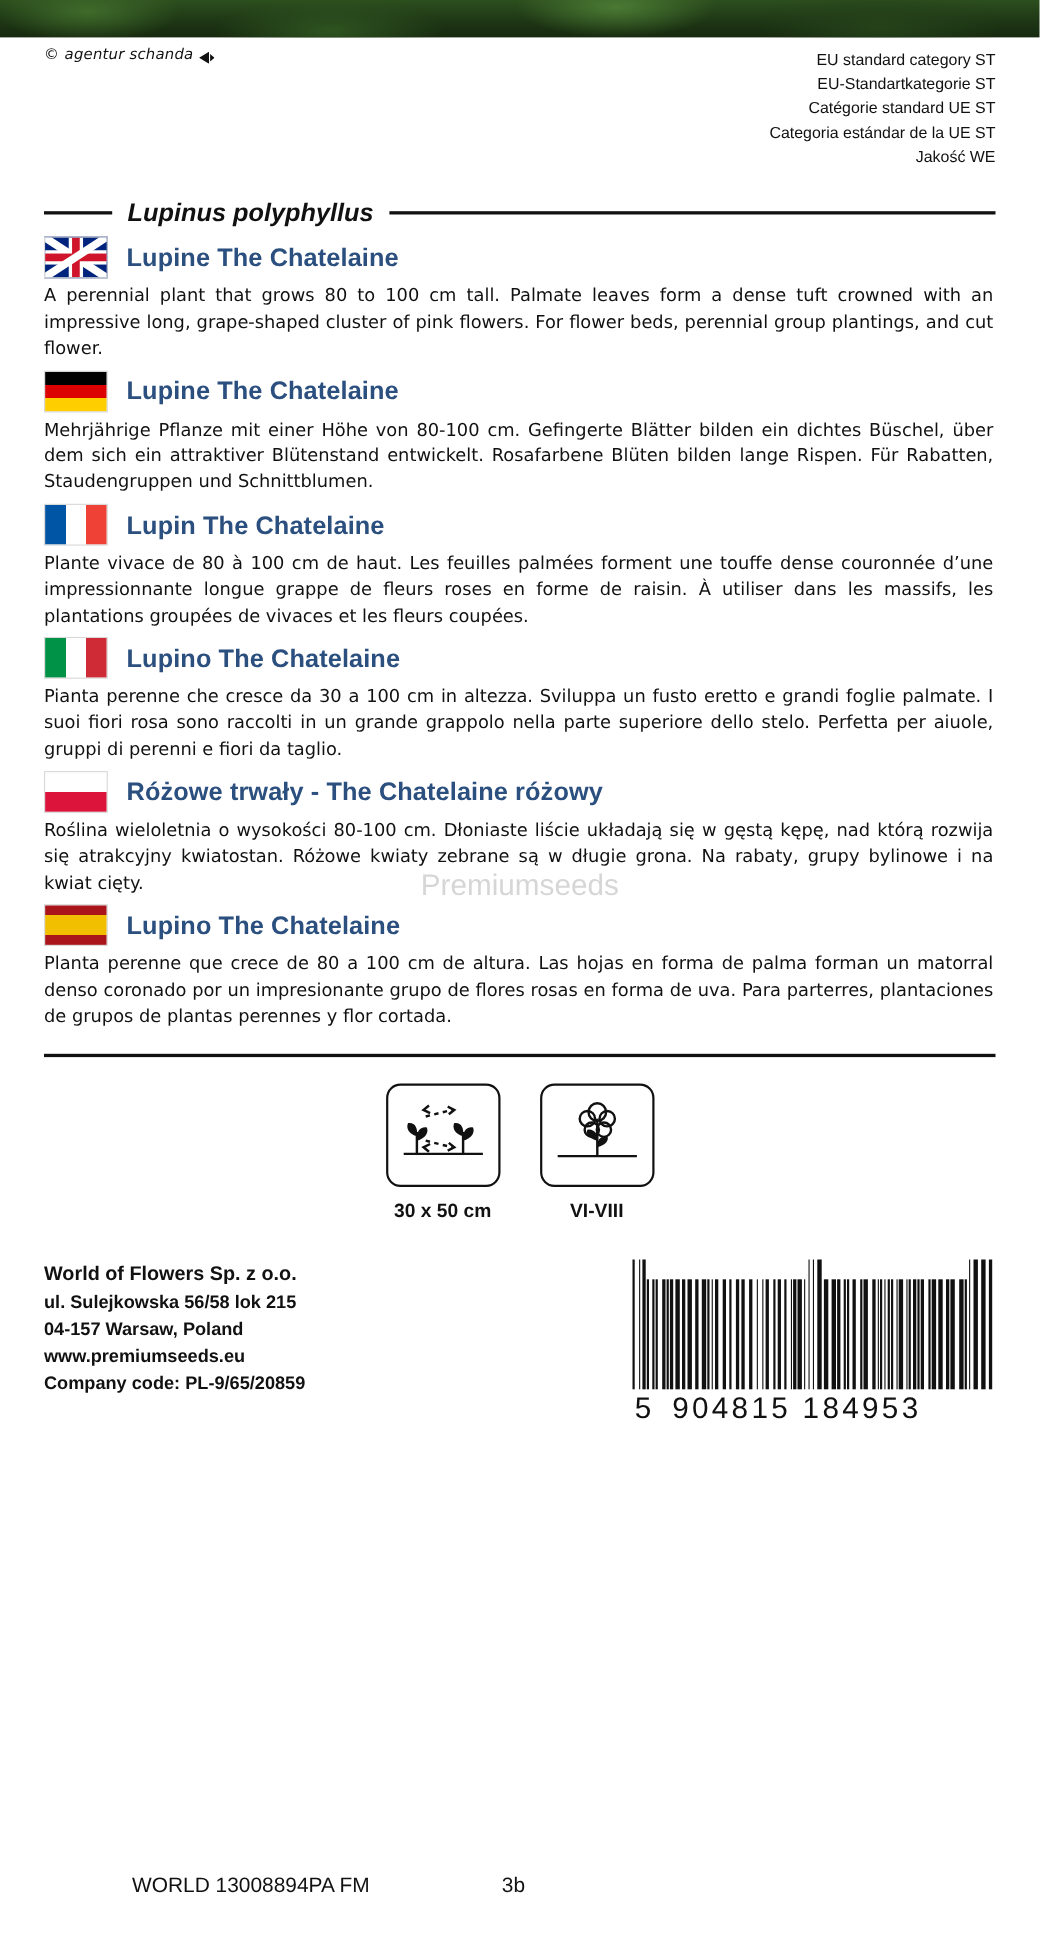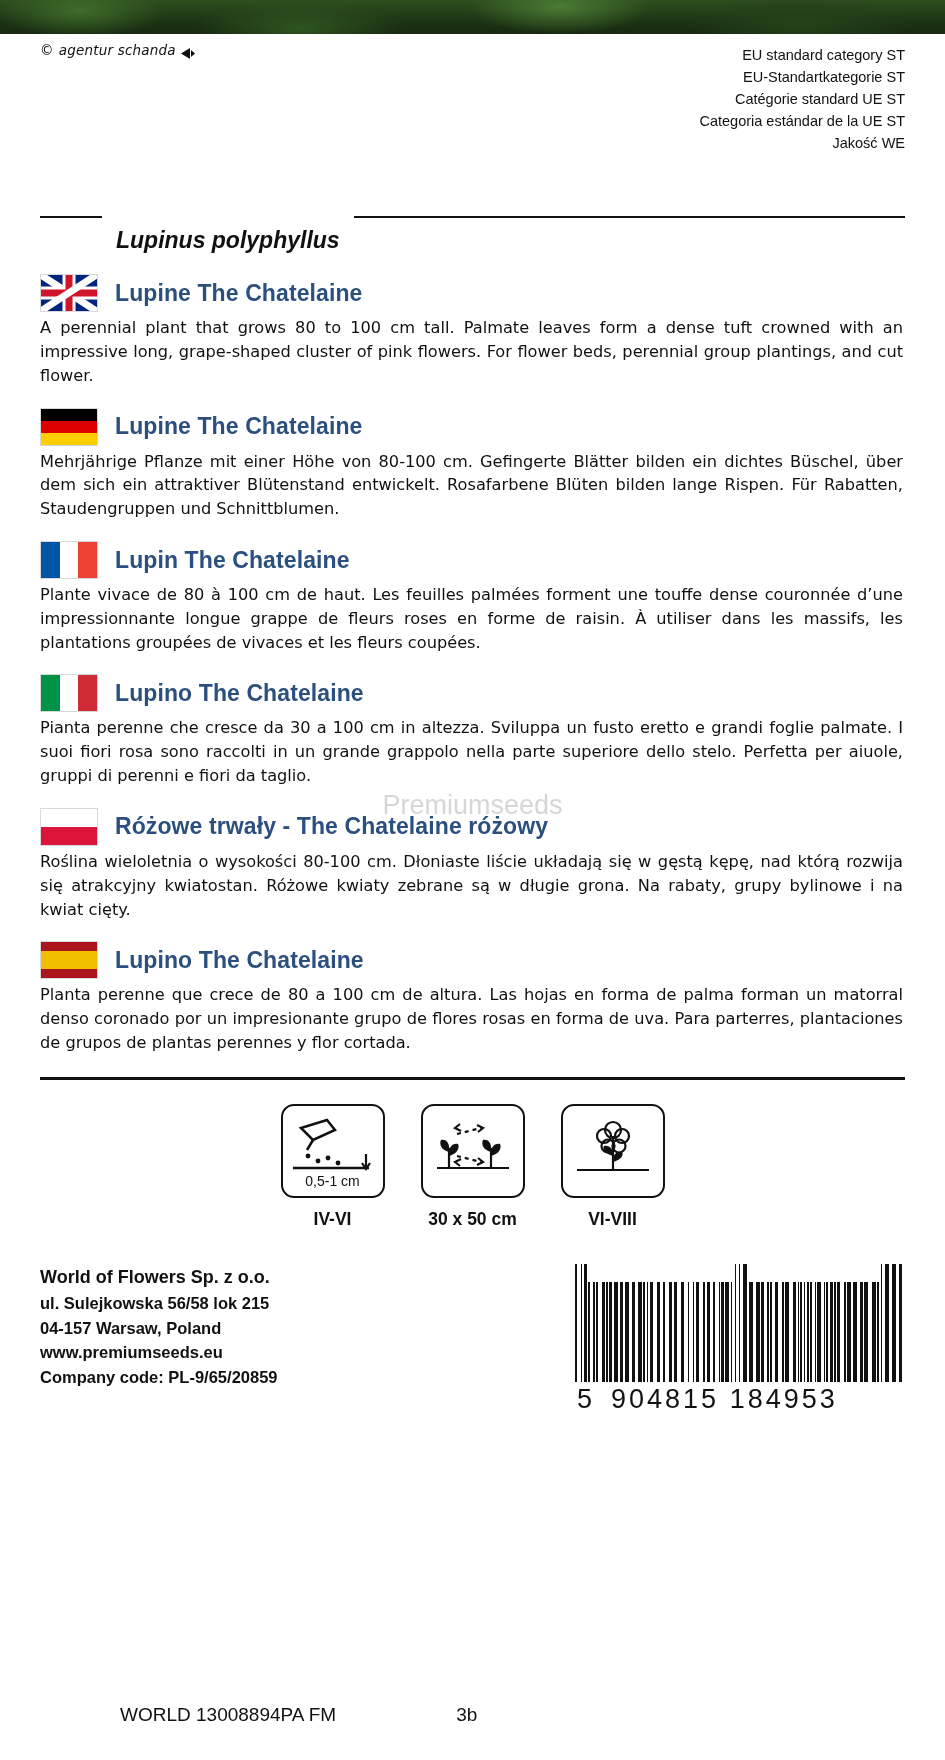--- a/index.html
+++ b/index.html
@@ -92,25 +92,24 @@
     flex: 0 0 62px;
   }
   .latin-rule.long { flex: 1 1 auto; }
   .latin-name {
     font-family: "Liberation Sans", sans-serif;
     font-weight: bold;
     font-style: italic;
     font-size: 23px;
     white-space: nowrap;
     color: #111;
-    margin-top: 47px;
-  }
-
-  
-  .lang-block { margin-top: 20px; }
+  }
+
+  
+  .lang-block { margin-top: 8px; }
   .lang-head {
     display: flex;
     align-items: center;
     gap: 17px;
     margin-bottom: 4px;
   }
   .flag {
     width: 58px;
     height: 38px;
     flex: 0 0 58px;
@@ -357,38 +356,20 @@
       <span class="flag flag-es"></span>
       <span class="lang-title">Lupino The Chatelaine</span>
     </div>
     <div class="lang-text">Planta perenne que crece de 80 a 100 cm de altura. Las hojas en forma de palma forman un matorral denso coronado por un impresionante grupo de flores rosas en forma de uva. Para parterres, plantaciones de grupos de plantas perennes y flor cortada.</div>
   </div>
 
   <div class="thick-rule"></div>
 
   <div class="picto-row">
 
-    <div class="picto">
-      <div class="picto-box">
-        <svg width="100" height="90" viewBox="0 0 100 90">
-
-          <path d="M18 22 L44 14 L52 24 L30 34 Z" fill="none" stroke="#111" stroke-width="2.5"></path>
-          <path d="M30 34 L24 44" fill="none" stroke="#111" stroke-width="2.5"></path>
-          <circle cx="25" cy="50" r="2.4" fill="#111"></circle>
-          <circle cx="35" cy="55" r="2.4" fill="#111"></circle>
-          <circle cx="45" cy="52" r="2.4" fill="#111"></circle>
-          <circle cx="55" cy="57" r="2.4" fill="#111"></circle>
-          <path d="M10 62 L86 62" stroke="#111" stroke-width="2.5" fill="none" stroke-dasharray="0"></path>
-          <path d="M83 48 L83 62" stroke="#111" stroke-width="2.2"></path>
-          <path d="M79 57 L83 63 L87 57" fill="none" stroke="#111" stroke-width="2.2"></path>
-        </svg>
-        <div style="position:absolute;left:0;right:0;bottom:7px;text-align:center;font-family:'Liberation Sans',sans-serif;font-size:14px;color:#111;">0,5-1 cm</div>
-      </div>
-      <div class="picto-cap">IV-VI</div>
-    </div>
 
     <div class="picto">
       <div class="picto-box">
         <svg width="100" height="90" viewBox="0 0 100 90">
           <g stroke="#111" stroke-width="2.2" fill="none">
             <path d="M14 62 L86 62"></path>
             <path d="M26 62 L26 42"></path>
             <path d="M26 46 C18 44 16 38 18 34 C24 33 27 38 26 46Z" fill="#111" stroke="none"></path>
             <path d="M26 50 C34 48 37 42 35 38 C29 37 25 42 26 50Z" fill="#111" stroke="none"></path>
             <path d="M68 62 L68 42"></path>

